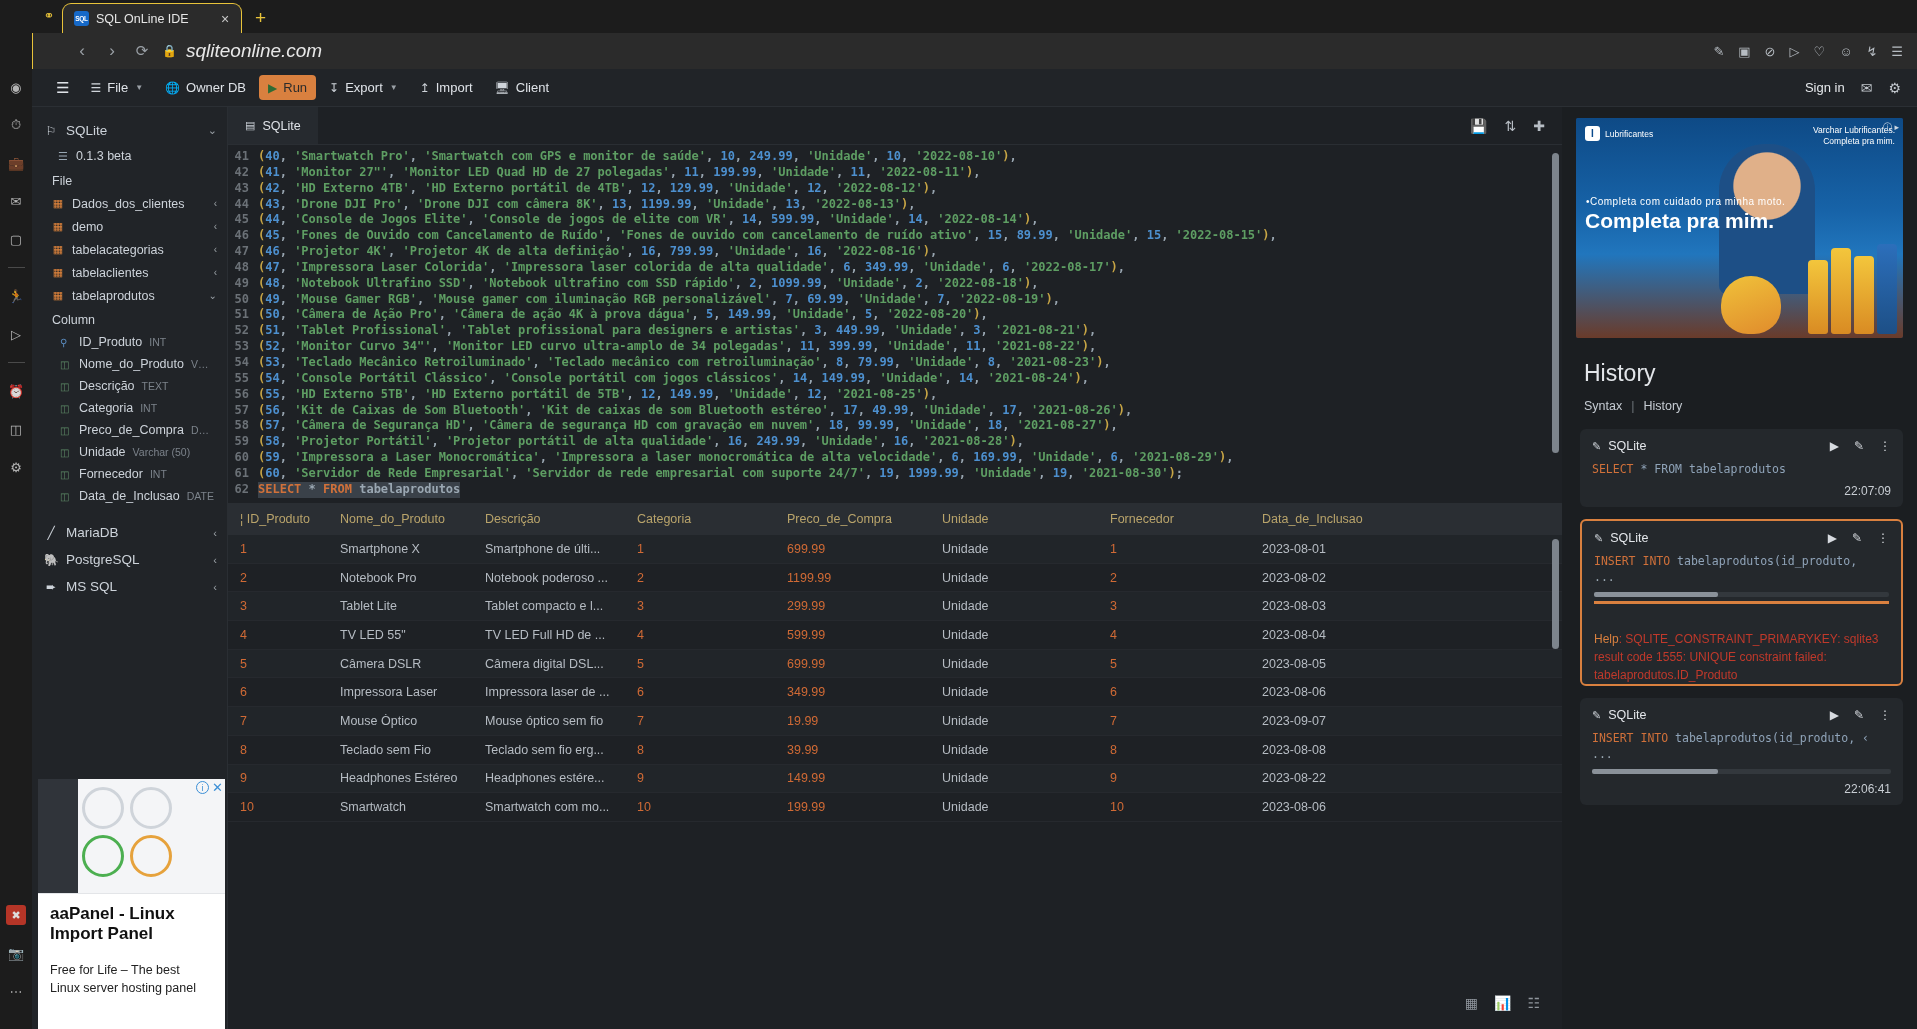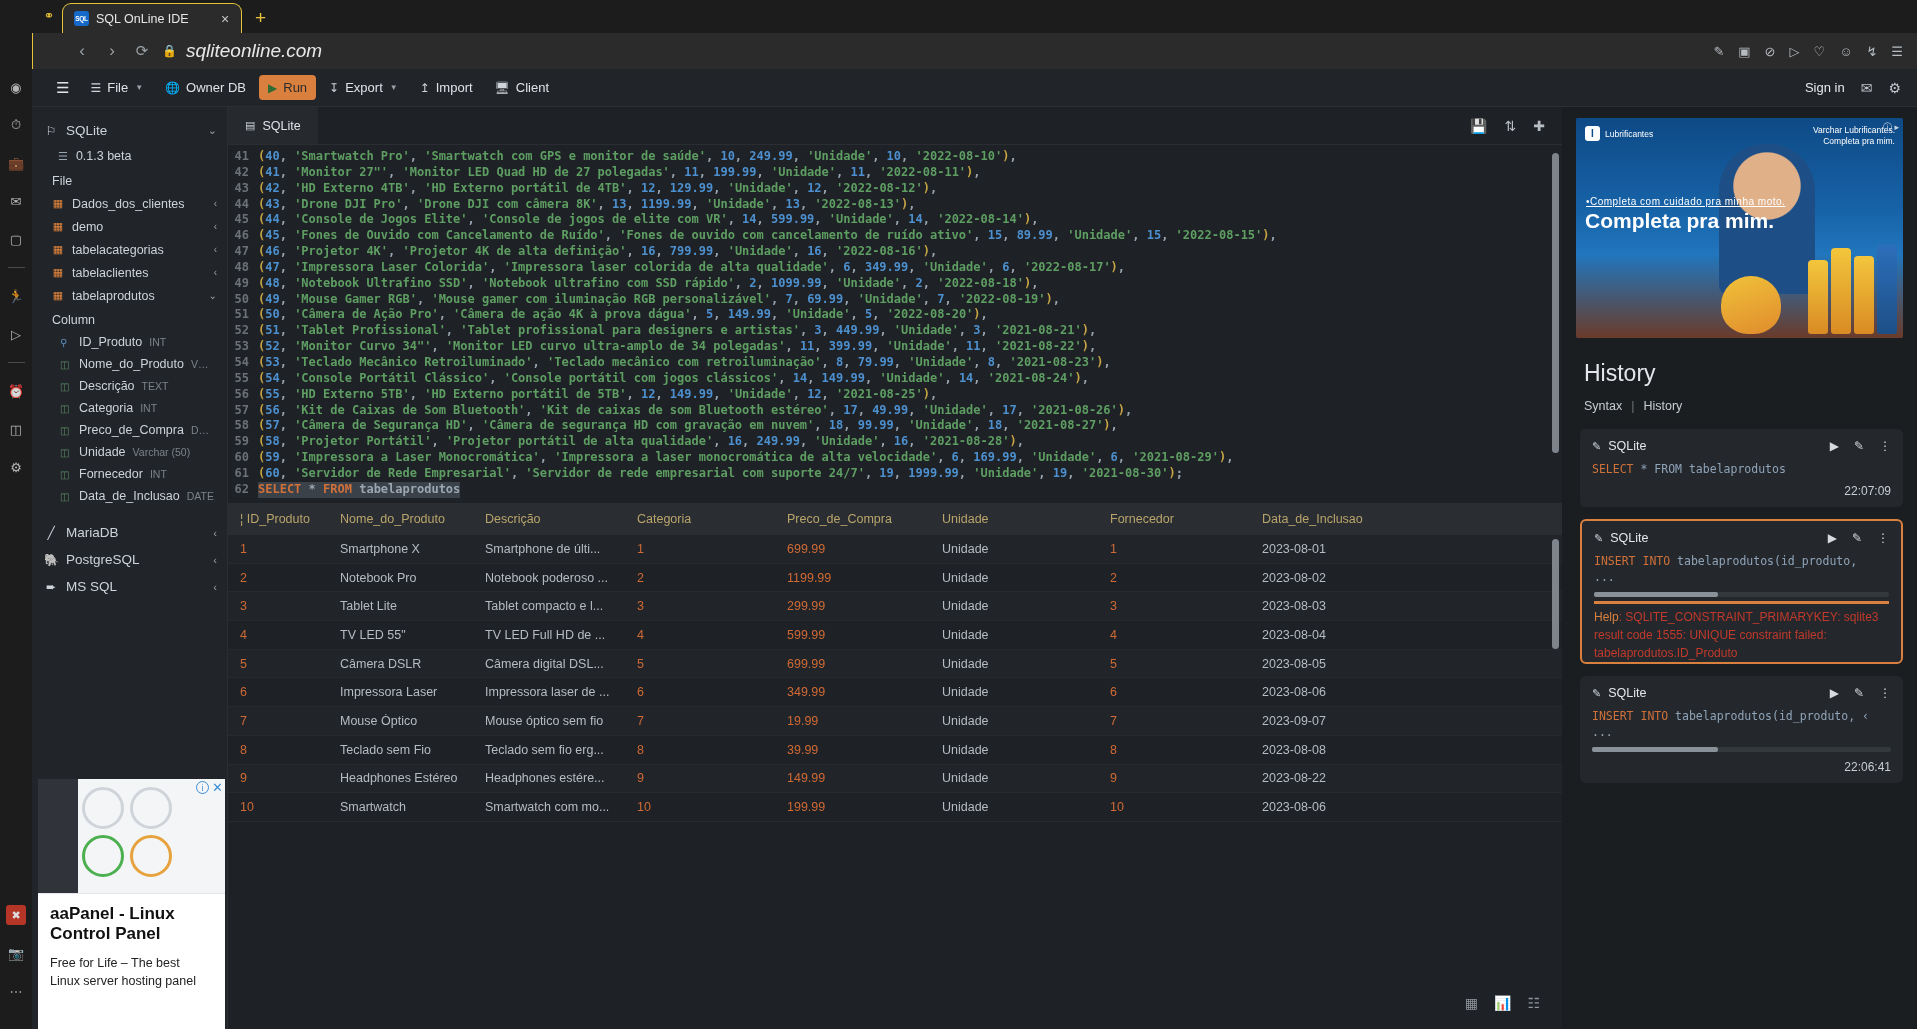--- a/index.html
+++ b/index.html
@@ -110,21 +110,21 @@
                  color: #3b8fd6; font-size: 9px; display: flex; align-items: center; justify-content: center; }
   .ad-badge .x { color: #3b8fd6; font-size: 13px; line-height: 1; }
   .ad-img { height: 115px; background: #f4f5f7; border-bottom: 1px solid #e3e5e8; position: relative; }
   .ad-mini { position:absolute; inset: 8px 8px 8px 44px; display:flex; gap:6px; flex-wrap: wrap; align-content: flex-start; }
   .ad-gauge { width: 42px; height: 42px; border-radius: 50%; border: 3px solid #e6a23c; }
   .ad-gauge.g { border-color: #4caf50; }
   .ad-gauge.b { border-color: #cfd4da; }
   .ad-sidebar-mini { position:absolute; left:0; top:0; bottom:0; width: 40px; background: #30343a; }
   .ad-body { padding: 10px 12px; color: #111; }
   .ad-title { font-size: 17px; font-weight: bold; line-height: 1.2; color: #111; }
-  .ad-sub { font-size: 12.5px; color: #222; margin-top: 9px; line-height: 1.45; }
+  .ad-sub { font-size: 12.5px; color: #222; margin-top: 16px; line-height: 1.45; }
 
   
   .center { flex: 1; display: flex; flex-direction: column; min-width: 0; background: #1e2125; }
   .ed-tabbar {
     height: 38px; background: #1e2125; display: flex; align-items: stretch; border-bottom: 1px solid #2a2e33;
   }
   .ed-tab {
     display: flex; align-items: center; gap: 7px; padding: 0 17px; background: #262a2f;
     color: #dfe3e8; font-size: 12.5px;
   }
@@ -173,21 +173,21 @@
   
   .rightpanel { width: 355px; flex: 0 0 355px; background: #1b1e21; display: flex; flex-direction: column; overflow: hidden; }
   .ad-banner { height: 220px; margin: 11px 14px 0 14px; background: #0d3a6b; position: relative; overflow: hidden; border-radius: 2px; }
   .ad-banner .adchoice { position: absolute; top: 3px; right: 4px; color: #cdd7e2; font-size: 9px; z-index: 4; }
   .ad-sky { position: absolute; inset: 0;
     background: linear-gradient(180deg,#0e4a86 0%, #1763a8 42%, #2176bd 62%, #6a3b2a 100%); }
   .ad-logo { position: absolute; left: 9px; top: 8px; display: flex; align-items: center; gap: 5px; color: #fff; font-size: 8.5px; }
   .ad-logo .mark { width: 15px; height: 15px; background: #fff; border-radius: 3px; color: #0a4a8c;
                    font-size: 10px; display:flex; align-items:center; justify-content:center; font-weight: bold;}
   .ad-slogan { position: absolute; right: 8px; top: 7px; color: #fff; font-size: 8.5px; text-align: right; line-height: 1.25; }
-  .ad-head { position: absolute; left: 10px; top: 78px; color: #fff; font-size: 10px; letter-spacing: .5px; text-decoration: underline; }
+  .ad-head { position: absolute; left: 10px; top: 78px; color: #fff; font-size: 10px; letter-spacing: .5px; }
   .ad-big { position: absolute; left: 9px; top: 92px; color: #fff; font-size: 21px; font-weight: bold; line-height: 1.02; width: 190px; }
   .ad-man { position: absolute; right: 88px; top: 26px; width: 96px; height: 150px;
             background: radial-gradient(circle at 50% 28%, #e0b089 0 28%, #1d4f86 29% 100%); border-radius: 46px 46px 8px 8px; }
   .ad-helmet { position: absolute; right: 122px; bottom: 4px; width: 60px; height: 58px;
                background: linear-gradient(160deg,#f0c23a,#e08b2c); border-radius: 50% 50% 45% 45%; }
   .ad-bottles { position: absolute; right: 6px; bottom: 4px; display: flex; gap: 3px; align-items: flex-end; }
   .ad-bottle { width: 20px; height: 74px; background: linear-gradient(180deg,#f3c63c,#d98b23); border-radius: 4px 4px 3px 3px; }
   .ad-bottle.b2 { height: 86px; }
   .ad-bottle.b3 { height: 78px; }
   .ad-bottle.b4 { height: 90px; background: linear-gradient(180deg,#2c6fbb,#1d4f86); }
@@ -201,21 +201,21 @@
   .hc-head { display: flex; align-items: center; gap: 7px; }
   .hc-head .pen { color: #c9ced4; font-size: 11px; }
   .hc-head .name { color: #e4e7eb; font-size: 12.5px; }
   .hc-head .acts { margin-left: auto; display: flex; gap: 15px; color: #d7dbe0; font-size: 12px; }
   .hc-sql { font-family: "DejaVu Sans Mono", monospace; font-size: 11.5px; margin-top: 9px; color: #8fa3b8; white-space: nowrap; overflow: hidden; }
   .hc-sql .kw { color: #d1713a; }
   .hc-dots { font-family: "DejaVu Sans Mono", monospace; font-size: 11.5px; color: #9aa7b2; margin-top: 2px; }
   .hc-hbar { height: 5px; background: #33383d; margin-top: 8px; border-radius: 2px; position: relative; }
   .hc-hbar i { position: absolute; left: 0; top: 0; bottom: 0; width: 42%; background: #8a9199; border-radius: 2px; }
   .hc-errline { height: 3px; background: #d9803f; margin-top: 4px; }
-  .hc-help { color: #c0392b; font-size: 12px; line-height: 1.5; margin-top: 4px; }
+  .hc-help { color: #c0392b; font-size: 12px; line-height: 1.5; margin-top: 26px; }
   .hc-help b { color: #d9803f; font-weight: normal; }
   .hc-time { text-align: right; color: #c8cdd3; font-size: 12px; padding: 8px 0 9px 0; }
 </style>
 </head>
 <body>
 
 <div class="browser-chrome">
   <div class="tabstrip">
     <div class="chrome-left-btn">⚭</div>
     <div class="tab">
@@ -412,21 +412,21 @@
           <div class="ad-img">
             <div class="ad-sidebar-mini"></div>
             <div class="ad-mini">
               <div class="ad-gauge b"></div>
               <div class="ad-gauge b"></div>
               <div class="ad-gauge g"></div>
               <div class="ad-gauge"></div>
             </div>
           </div>
           <div class="ad-body">
-            <div class="ad-title">aaPanel - Linux Control Panel</div>
+            <div class="ad-title">aaPanel - Linux Import Panel</div>
             <div class="ad-sub">Free for Life – The best Linux server hosting panel</div>
           </div>
         </div>
       </div>
 
       <div class="center">
         <div class="ed-tabbar">
           <div class="ed-tab">
             <span class="ico">▤</span>
             <span>SQLite</span>

